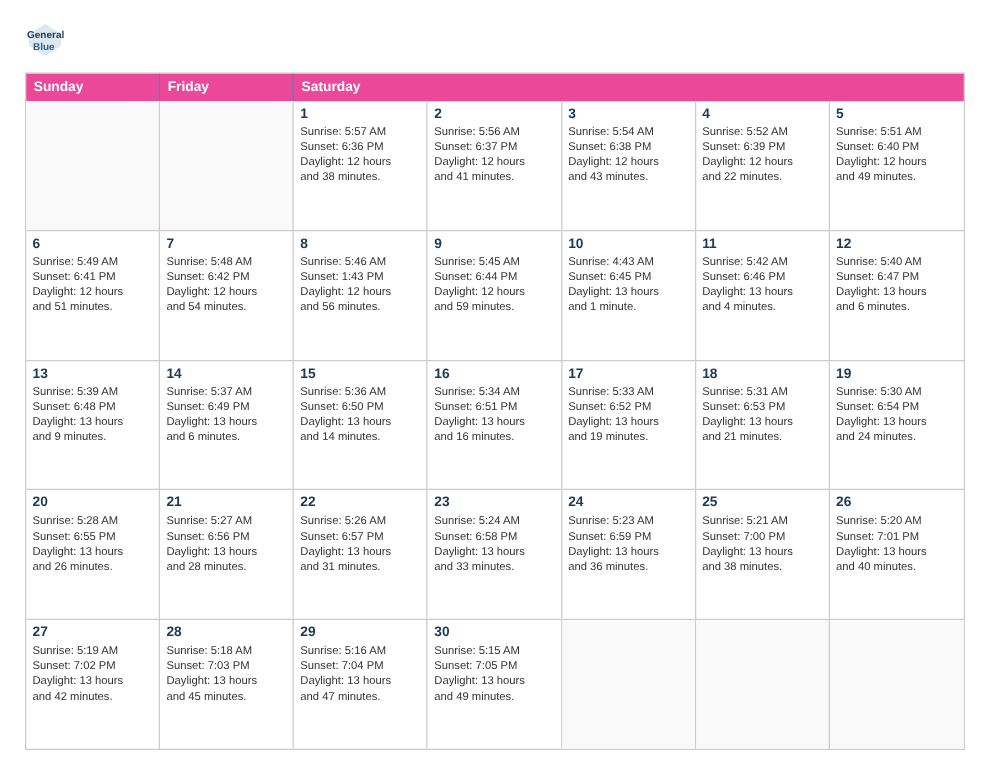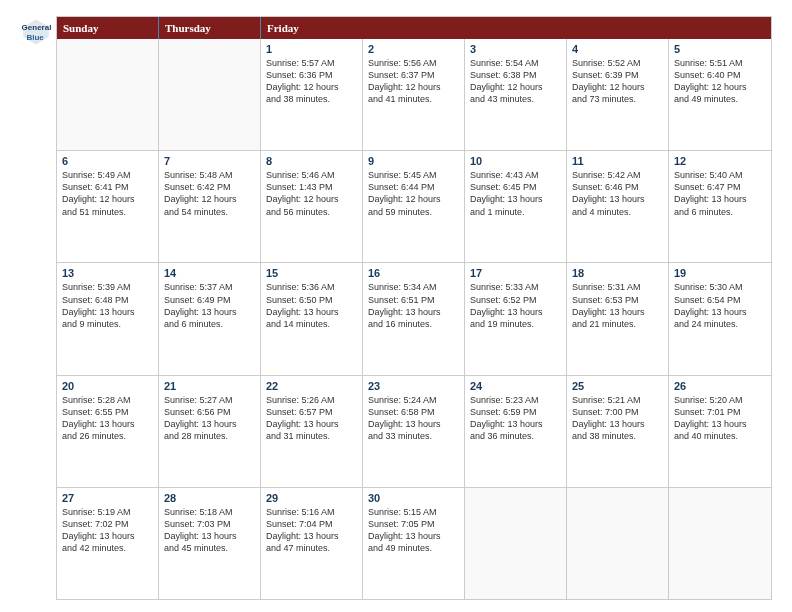--- a/index.html
+++ b/index.html
@@ -8,21 +8,21 @@
       background: #fff;
       width: 792px;
       height: 612px;
       overflow: hidden;
     }
     .page {
       width: 792px;
       height: 612px;
       padding: 16px 20px 12px 20px;
       display: flex;
-      flex-direction: row;
+      flex-direction: column;
     }
     .header {
       display: flex;
       justify-content: space-between;
       align-items: flex-start;
       margin-bottom: 10px;
     }
     .logo {
       display: flex;
       align-items: center;
@@ -52,22 +52,21 @@
     }
     .calendar {
       flex: 1;
       display: flex;
       flex-direction: column;
       border: 1px solid #ccc;
     }
     .cal-header-row {
       display: grid;
       grid-template-columns: repeat(7, 1fr);
-      background: #7f1d1d;
-      font-family: Liberation Serif, serif;
+      background: #ec4899;
     }
     .cal-header-cell {
       color: #fff;
       font-size: 11px;
       font-weight: bold;
       padding: 5px 6px;
       text-align: left;
       border-right: 1px solid #4a84b6;
     }
     .cal-header-cell:last-child { border-right: none; }
@@ -124,22 +123,22 @@
     </div>
     <div class="title-block">
       <div class="month-title"></div>
       <div class="subtitle"></div>
     </div>
   </div>
 
   <div class="calendar">
     <div class="cal-header-row">
     <div class="cal-header-cell">Sunday</div>
-        <div class="cal-header-cell">Thursday</div>
         <div class="cal-header-cell">Friday</div>
+        <div class="cal-header-cell">Saturday</div>
       </div>
     <div class="cal-body">
     <div class="cal-row">
           <div class="cal-cell empty"></div>
           <div class="cal-cell empty"></div>
           <div class="cal-cell">
             <div class="day-num">1</div>
             <div class="cell-line">Sunrise: 5:57 AM</div>
             <div class="cell-line">Sunset: 6:36 PM</div>
             <div class="cell-line">Daylight: 12 hours</div>
@@ -157,21 +156,21 @@
             <div class="cell-line">Sunrise: 5:54 AM</div>
             <div class="cell-line">Sunset: 6:38 PM</div>
             <div class="cell-line">Daylight: 12 hours</div>
             <div class="cell-line">and 43 minutes.</div>
           </div>
           <div class="cal-cell">
             <div class="day-num">4</div>
             <div class="cell-line">Sunrise: 5:52 AM</div>
             <div class="cell-line">Sunset: 6:39 PM</div>
             <div class="cell-line">Daylight: 12 hours</div>
-            <div class="cell-line">and 73 minutes.</div>
+            <div class="cell-line">and 22 minutes.</div>
           </div>
           <div class="cal-cell">
             <div class="day-num">5</div>
             <div class="cell-line">Sunrise: 5:51 AM</div>
             <div class="cell-line">Sunset: 6:40 PM</div>
             <div class="cell-line">Daylight: 12 hours</div>
             <div class="cell-line">and 49 minutes.</div>
           </div>
         </div>
         <div class="cal-row">

